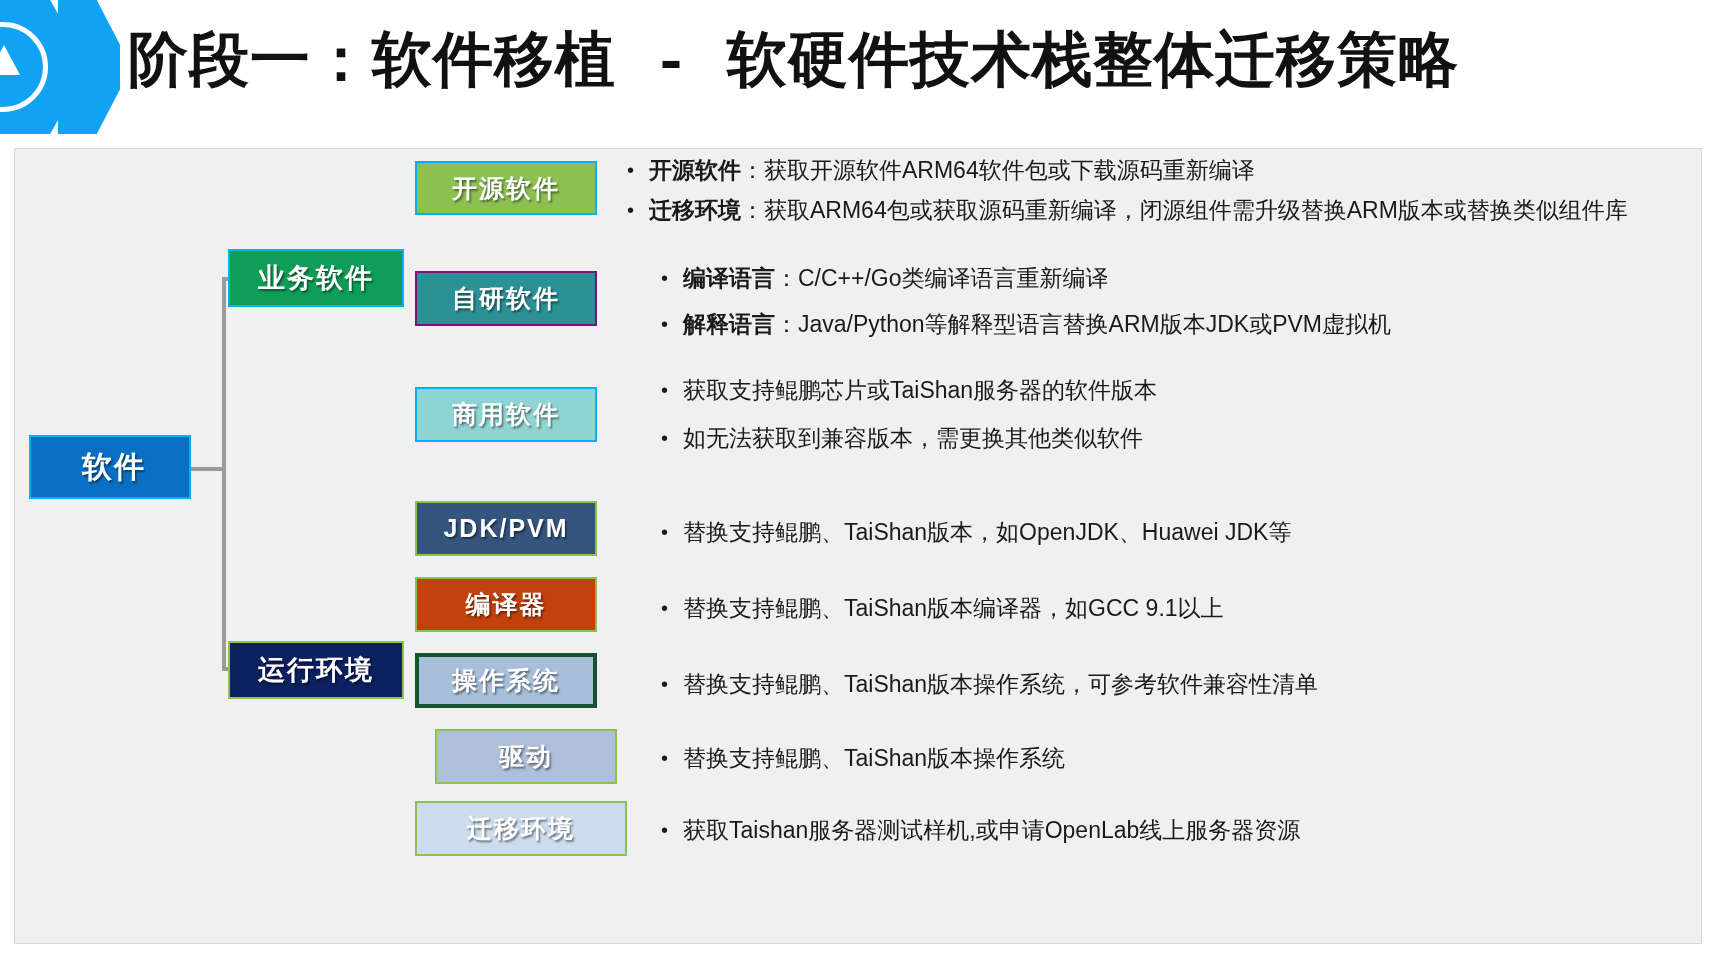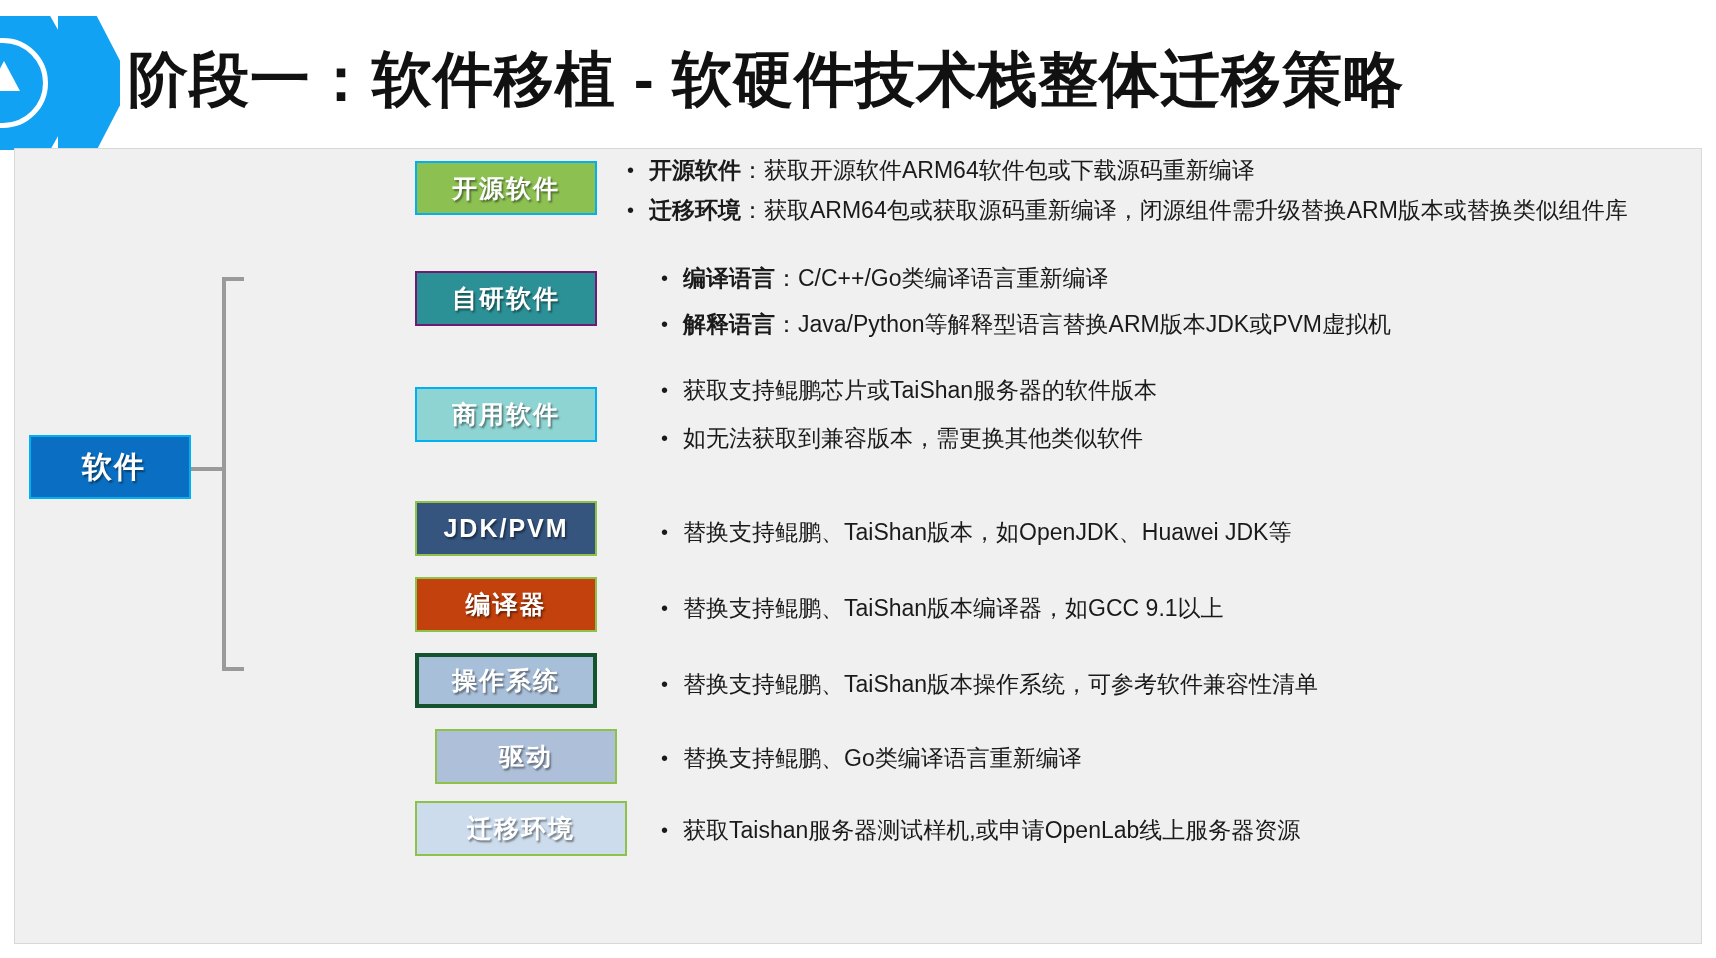--- a/index.html
+++ b/index.html
@@ -15,24 +15,25 @@
   #slide {
     position: relative;
     width: 1716px;
     height: 958px;
     background: #ffffff;
   }
 
   
   .header {
     position: absolute;
-    left: 0; top: 16px;
+    left: 0; top: 0;
     width: 1460px;
     height: 136px;
     background: #ffffff;
+    font-family: Liberation Mono, monospace;
   }
 
   .logo-wrap {
     position: absolute;
     left: 0; top: 0;
     width: 120px;
     height: 134px;
     overflow: hidden;
   }
 
@@ -160,21 +161,27 @@
 
     <div class="conn" style="left:175px; top:318px; width:36px; height:4px;"></div>
     <div class="conn" style="left:207px; top:128px; width:4px; height:394px;"></div>
     <div class="conn" style="left:207px; top:128px; width:22px; height:4px;"></div>
     <div class="conn" style="left:207px; top:518px; width:22px; height:4px;"></div>
 
     <div class="box root" style="left:14px; top:286px; width:162px; height:64px; background:#0a6fc2; border:2px solid #00b0f0;padding-left:8px;">
       <span>软件</span>
     </div>
 
-
+    <div class="box branch" style="left:213px; top:100px; width:176px; height:58px; background:#0f9d58; border:2px solid #00b0f0;">
+      <span>业务软件</span>
+    </div>
+
+    <div class="box branch" style="left:213px; top:492px; width:176px; height:58px; background:#0d2060; border:2px solid #8ec14a;">
+      <span>运行环境</span>
+    </div>
 
     <div class="box leaf" style="left:400px; top:12px; width:182px; height:54px; background:#8cc152; border:2px solid #00b0f0;">
       <span>开源软件</span>
     </div>
 
     <div class="box leaf" style="left:400px; top:122px; width:182px; height:55px; background:#2b9196; border:2px solid #701a75;">
       <span>自研软件</span>
     </div>
 
     <div class="box leaf" style="left:400px; top:238px; width:182px; height:55px; background:#8ed4d2; border:2px solid #00b0f0;font-family:Liberation Serif, serif;">
@@ -253,21 +260,21 @@
       <div class="bgroup indent" style="left:612px; top:518px; width:1000px;">
         <div class="bline">
           <span class="dot">•</span>
           <span class="btxt">替换支持鲲鹏、TaiShan版本操作系统，可参考软件兼容性清单</span>
         </div>
       </div>
 
       <div class="bgroup indent" style="left:612px; top:592px; width:1000px;">
         <div class="bline">
           <span class="dot">•</span>
-          <span class="btxt">替换支持鲲鹏、Go类编译语言重新编译</span>
+          <span class="btxt">替换支持鲲鹏、TaiShan版本操作系统</span>
         </div>
       </div>
 
       <div class="bgroup indent" style="left:612px; top:664px; width:1000px;">
         <div class="bline">
           <span class="dot">•</span>
           <span class="btxt">获取Taishan服务器测试样机,或申请OpenLab线上服务器资源</span>
         </div>
       </div>
 

